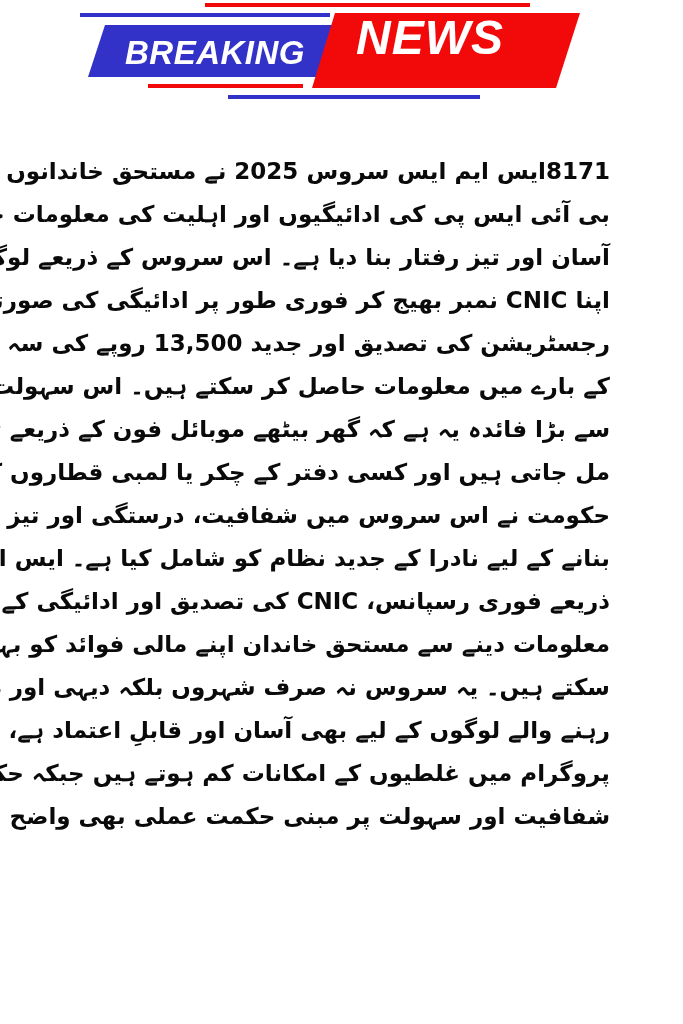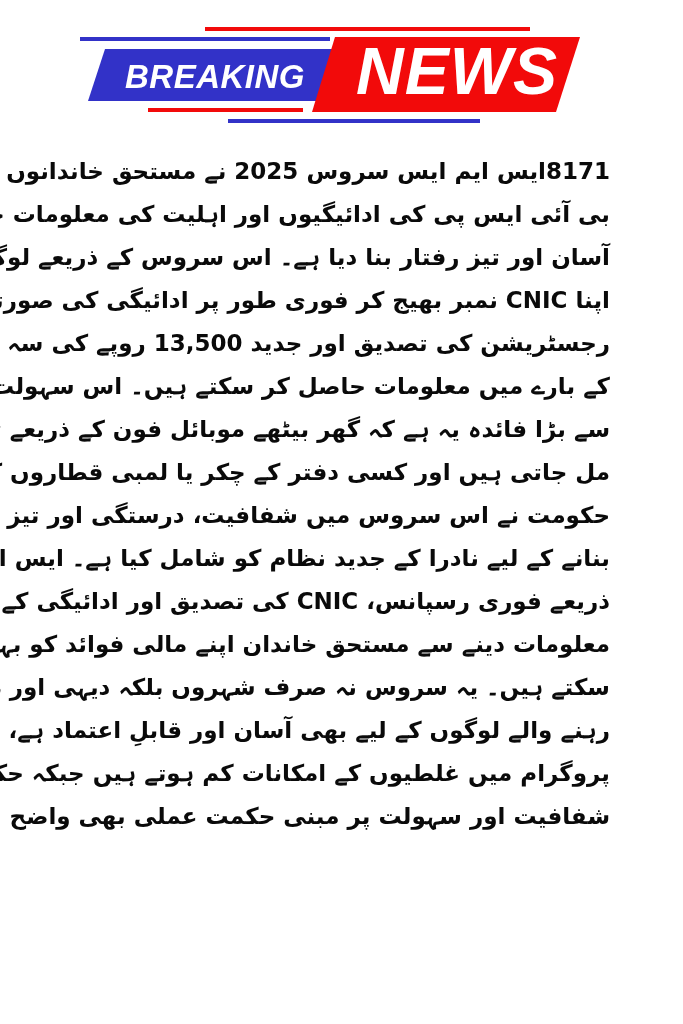--- a/index.html
+++ b/index.html
@@ -1,26 +1,26 @@
 <!DOCTYPE html>
 <html><head>
   <meta charset="utf-8">
   <style>
     * { margin: 0; padding: 0; box-sizing: border-box; }
     html, body { width: 683px; height: 1024px; background: #ffffff; overflow: hidden; }
     body { position: relative; font-family: "DejaVu Sans", sans-serif; color: #000; }
 
-    .banner { position: absolute; left: 0; top: 0; width: 642px; height: 110px; margin-top: 24px; }
+    .banner { position: absolute; left: 0; top: 0; width: 642px; height: 110px; }
     .banner svg { position: absolute; left: 0; top: 0; }
     .banner-text {
       position: absolute; font-family: "Liberation Sans", sans-serif;
       font-weight: bold; font-style: italic; color: #ffffff; white-space: nowrap;
     }
     .breaking-text { left: 125px; top: 34px; font-size: 33px; letter-spacing: 0.5px; }
-    .news-text { left: 356px; top: 14px; font-size: 66px; letter-spacing: 1px; line-height: 1; }
+    .news-text { left: 356px; top: 14px; font-size: 48px; letter-spacing: 1px; line-height: 1; }
 
     .article {
       position: absolute; left: 80px; top: 150px; width: 530px;
       direction: rtl; text-align: center;
     }
     .line {
       display: block; height: 43px; line-height: 43px;
       font-family: "DejaVu Sans", sans-serif; font-size: 23px; font-weight: bold;
       white-space: nowrap; color: #0a0a0a;
     }

